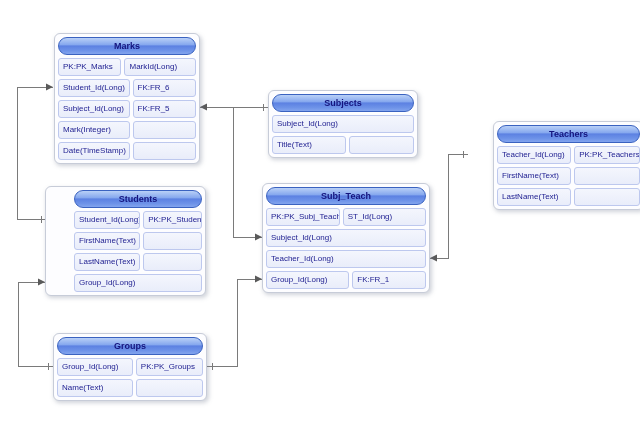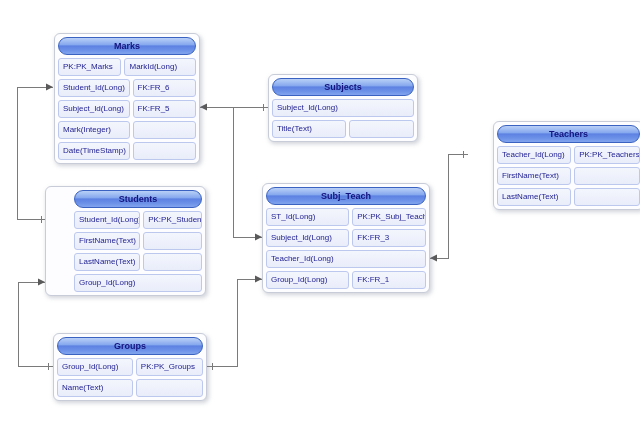--- a/index.html
+++ b/index.html
@@ -54,21 +54,21 @@
     padding:0 4px;
     box-sizing:border-box;
     white-space:nowrap;
     overflow:hidden;
   }
   .db-cell.field { flex:1.15; }
   .db-cell.key   { flex:1; }
 
   
   #t-marks      { left:54px;  top:33px;  width:146px; }
-  #t-subjects   { left:268px; top:74px;  width:150px; }
+  #t-subjects   { left:268px; top:90px;  width:150px; }
   #t-teachers   { left:493px; top:121px; width:151px; }
   #t-students   { left:45px;  top:186px; width:161px;padding-left:28px; }
   #t-subj-teach { left:262px; top:183px; width:168px; }
   #t-groups     { left:53px;  top:333px; width:154px; }
 </style>
 </head>
 <body>
 
 <div id="canvas">
 
@@ -168,26 +168,25 @@
       <div class="db-cell key"></div>
     </div>
     <div class="db-row">
       <div class="db-cell field">Group_Id(Long)</div>
     </div>
   </div>
 
   <div class="db-table" id="t-subj-teach">
     <div class="db-header">Subj_Teach</div>
     <div class="db-row">
+      <div class="db-cell key">PK:PK_Subj_Teach</div>
       <div class="db-cell field">ST_Id(Long)</div>
-      <div class="db-cell key">PK:PK_Subj_Teach</div>
     </div>
     <div class="db-row">
       <div class="db-cell field">Subject_Id(Long)</div>
-      <div class="db-cell key">FK:FR_3</div>
     </div>
     <div class="db-row">
       <div class="db-cell field">Teacher_Id(Long)</div>
     </div>
     <div class="db-row">
       <div class="db-cell field">Group_Id(Long)</div>
       <div class="db-cell key">FK:FR_1</div>
     </div>
   </div>
 

